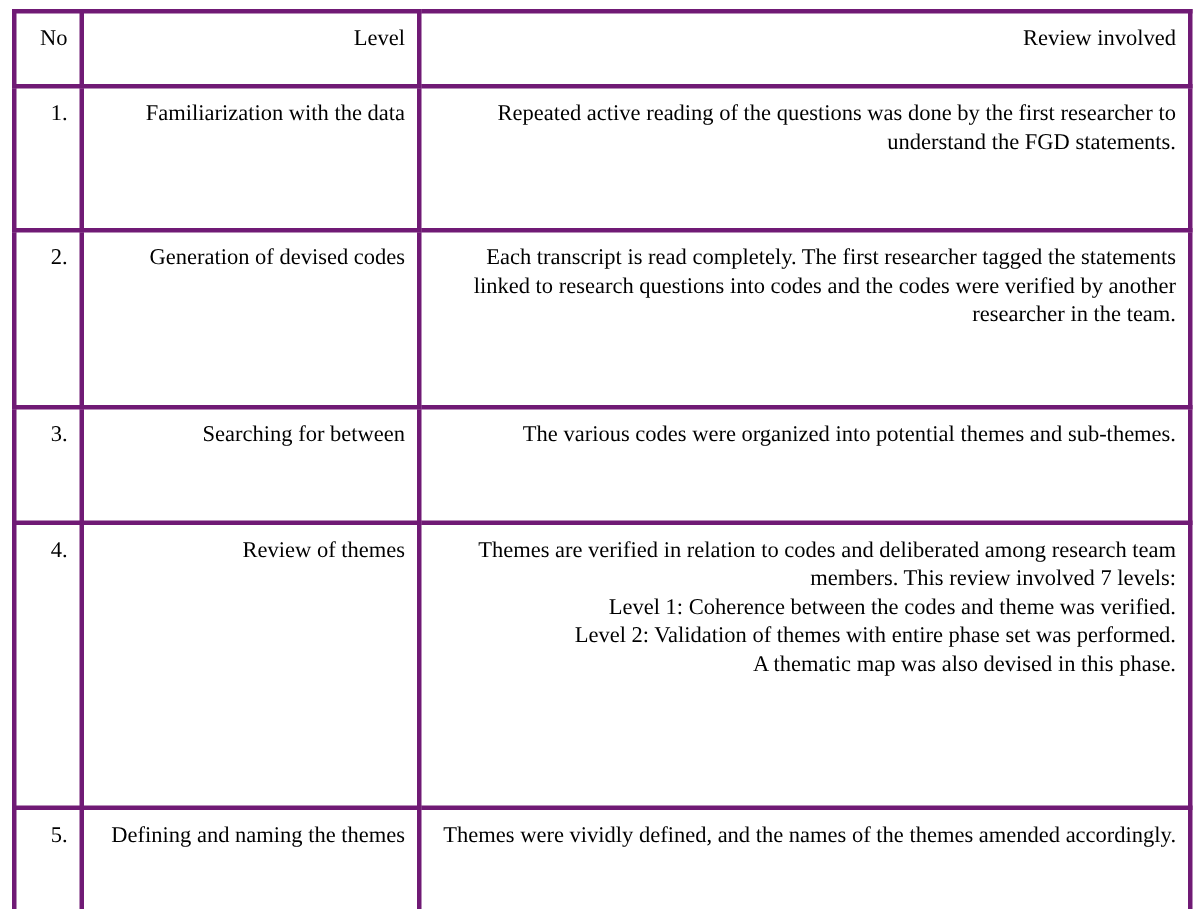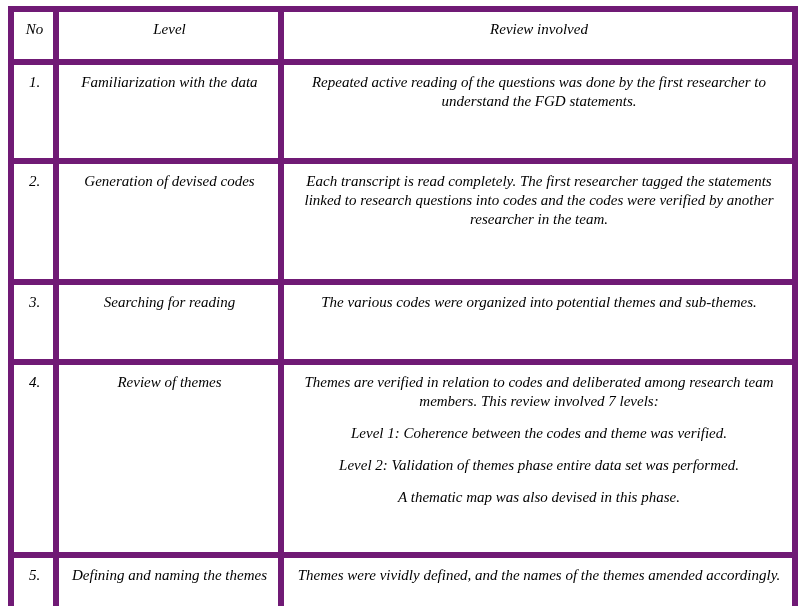--- a/index.html
+++ b/index.html
@@ -24,48 +24,47 @@
     position: absolute;
     left: 8px;
     top: 6px;
     width: 784px;
     border-collapse: collapse;
     table-layout: fixed;
     background: #ffffff;
   }
   table.analysis-table td,
   table.analysis-table th {
-    border: 6px solid #701a75;
+    border: 3px solid #701a75;
     vertical-align: top;
     padding: 8px 8px 8px 10px;
     font-weight: normal;
-    text-align: center;
+    text-align: right;
     font-size: 15px;
     line-height: 19px;
-    font-style: italic;
   }
   col.col-no    { width: 45px; }
   col.col-steps { width: 225px; }
   col.col-proc  { width: 514px; }
 
   thead th {
     height: 31px;
     padding-top: 6px;
     padding-bottom: 3px;
     vertical-align: bottom;
   }
   tbody tr.row-1 td { height: 77px; }
   tbody tr.row-2 td { height: 99px; }
   tbody tr.row-3 td { height: 58px; }
   tbody tr.row-4 td { height: 171px; }
   tbody tr.row-5 td { height: 78px; }
 
   .cell-no { white-space: nowrap; }
   .para { margin: 0 0 0 0; }
-  .para + .para { margin-top: 13px; }
+  .para + .para { }
 </style>
 </head>
 <body>
 
 <div class="page">
   <table class="analysis-table">
     <colgroup>
       <col class="col-no">
       <col class="col-steps">
       <col class="col-proc">
@@ -87,32 +86,32 @@
       </tr>
       <tr class="row-2">
         <td class="cell-no">2.</td>
         <td>Generation of devised codes</td>
         <td>
           <p class="para">Each transcript is read completely. The first researcher tagged the statements linked to research questions into codes and the codes were verified by another researcher in the team.</p>
         </td>
       </tr>
       <tr class="row-3">
         <td class="cell-no">3.</td>
-        <td>Searching for reading</td>
+        <td>Searching for between</td>
         <td>
           <p class="para">The various codes were organized into potential themes and sub-themes.</p>
         </td>
       </tr>
       <tr class="row-4">
         <td class="cell-no">4.</td>
         <td>Review of themes</td>
         <td>
           <p class="para">Themes are verified in relation to codes and deliberated among research team members. This review involved 7 levels:</p>
           <p class="para">Level 1: Coherence between the codes and theme was verified.</p>
-          <p class="para">Level 2: Validation of themes phase entire data set was performed.</p>
+          <p class="para">Level 2: Validation of themes with entire phase set was performed.</p>
           <p class="para">A thematic map was also devised in this phase.</p>
         </td>
       </tr>
       <tr class="row-5">
         <td class="cell-no">5.</td>
         <td>Defining and naming the themes</td>
         <td>
           <p class="para">Themes were vividly defined, and the names of the themes amended accordingly.</p>
         </td>
       </tr>

